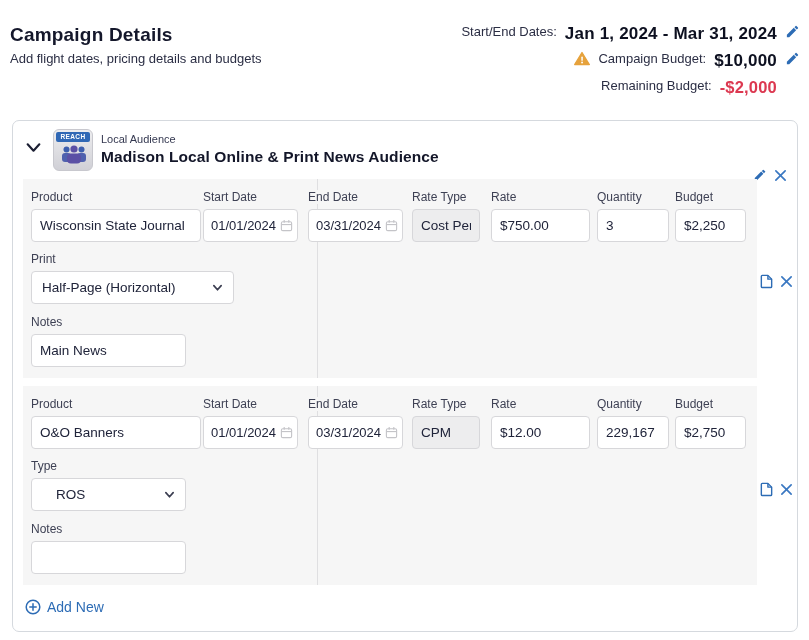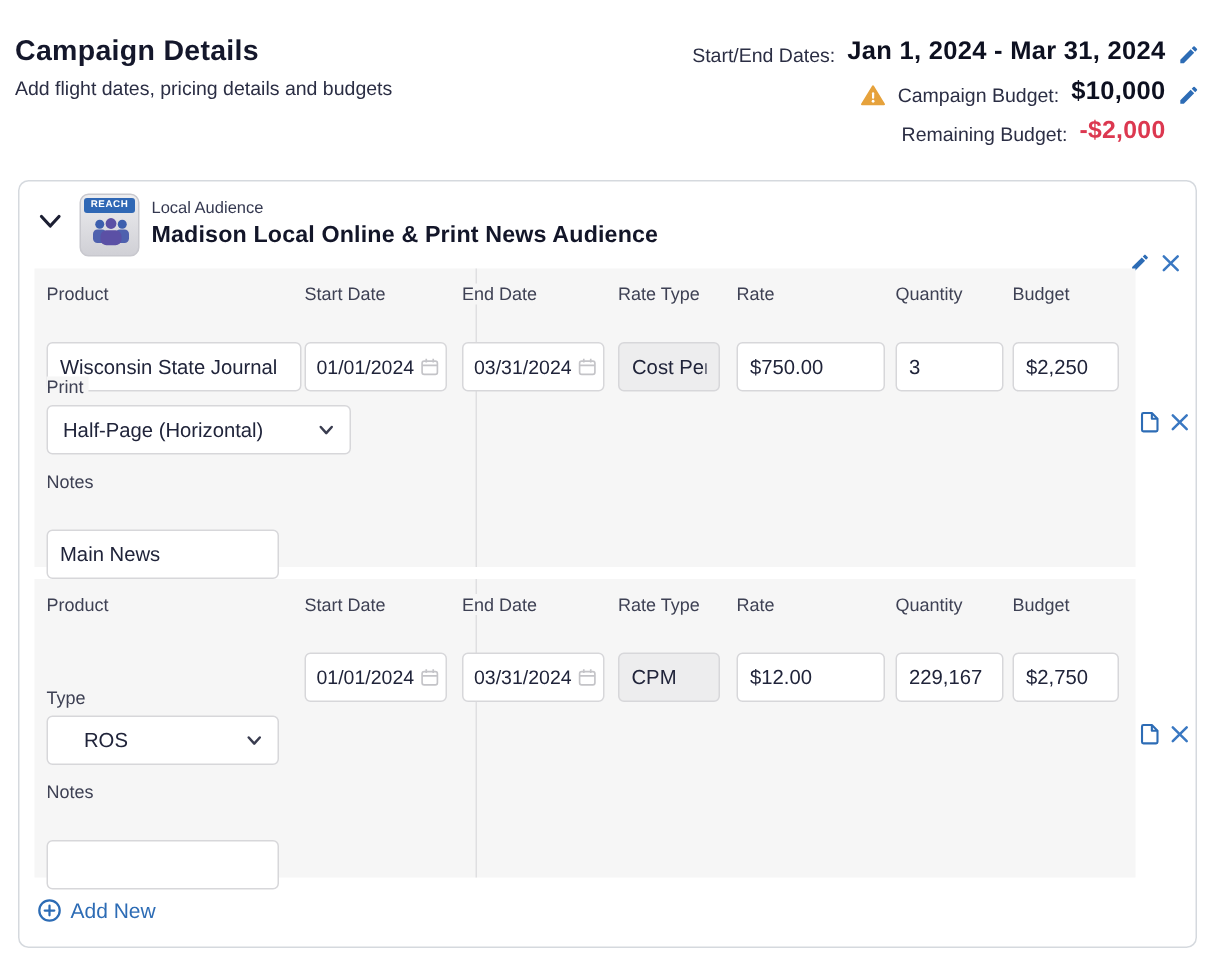--- a/index.html
+++ b/index.html
@@ -5,21 +5,21 @@
   * { margin:0; padding:0; box-sizing:border-box; }
   html,body { width:809px; height:640px; background:#fff; overflow:hidden; }
   body { font-family:"Liberation Sans", sans-serif; color:#20243a; position:relative; }
   #app { position:absolute; inset:0; width:809px; height:464px; background:#fff; }
 
   
   .page-title { position:absolute; left:10px; top:24px; font-size:19px; font-weight:700; color:#14172b; letter-spacing:.2px; }
   .page-sub   { position:absolute; left:10px; top:51px; font-size:13px; color:#2b2e44; }
 
   .summary { position:absolute; top:24px; right:9px; display:flex; flex-direction:column; align-items:flex-end; gap:7px; }
-  .srow { display:flex; align-items:flex-end; gap:8px; }
+  .srow { display:flex; align-items:flex-start; gap:8px; }
   .slabel { font-size:13px; color:#2b2e44; }
   .sval   { font-size:17px; font-weight:700; color:#0d1020; letter-spacing:.2px; }
   .sval.neg { color:#dc3850; font-size:16.5px; }
   .srow.no-edit { margin-right:23px; }
   .icon-btn { display:inline-flex; align-items:center; justify-content:center; cursor:pointer; background:none; border:none; padding:0; }
 
   
   .card { position:absolute; left:12px; top:120px; width:786px; height:512px; background:#fff;
           border:1px solid #d5d9de; border-radius:7px; }
   .card-chevron { position:absolute; left:12px; top:18px; }
@@ -39,21 +39,21 @@
   .rb1 { top:58px; }
   .rb2 { top:265px; }
   .vline { position:absolute; left:294px; top:0; bottom:0; width:1px; background:#dfdfe1; z-index:0; }
 
   .col { position:absolute; top:8px; }
   .sub { position:absolute; left:8px; }
   .flabel { font-size:12px; color:#3e4154; margin-bottom:5px; background:#f6f6f6; display:inline-block;
             position:relative; z-index:1; padding-right:3px; }
   .tin { height:33px; border:1px solid #d7d7da; border-radius:4px; background:#fff; font-size:13.5px;
          color:#20243a; padding:0 8px; width:100%; font-family:inherit; display:block;
-         position:relative; z-index:1; outline:none;margin-top:20px; }
+         position:relative; z-index:1; outline:none; }
   .tin.ro { background:#ededee; }
   .date-wrap { position:relative; z-index:1; }
   .date-wrap .tin { padding-right:3px; font-size:13px; padding-left:7px; }
   .cal { position:absolute; right:5px; top:10px; z-index:2; }
   .select { height:33px; background:#fff; border:1px solid #d7d7da; border-radius:4px; display:flex;
             align-items:center; justify-content:space-between; padding:0 10px 0 10px; font-size:13.5px;
             color:#20243a; position:relative; z-index:1; cursor:pointer; }
   .w203 { width:203px;text-align:center; } .w155 { width:155px;padding-left:24px; }
 
   .row-actions { position:absolute; display:flex; align-items:center; gap:6px; left:746px; }
@@ -217,20 +217,21 @@
             <path d="M2 2 L12 12 M12 2 L2 12" stroke="#3a78c2" stroke-width="1.8" stroke-linecap="round"></path>
           </svg>
       </button>
     </div>
 
     <div class="row-block rb2">
       <div class="vline"></div>
 
       <div class="col" style="left:8px;width:170px">
         <div class="flabel">Product</div>
+        <input class="tin" value="O&amp;O Banners" style="">
       </div>
       <div class="col" style="left:180px;width:95px">
         <div class="flabel">Start Date</div>
         <div class="date-wrap">
           <input class="tin" value="01/01/2024" style="">
           <svg class="cal" width="13" height="13" viewBox="0 0 14 14" fill="none">
               <rect x="1.5" y="3" width="11" height="9.5" rx="1.5" stroke="#c4c4c8" stroke-width="1.2"></rect>
               <line x1="1.5" y1="6" x2="12.5" y2="6" stroke="#c4c4c8" stroke-width="1.2"></line>
               <line x1="4.5" y1="1.2" x2="4.5" y2="4" stroke="#c4c4c8" stroke-width="1.2"></line>
               <line x1="9.5" y1="1.2" x2="9.5" y2="4" stroke="#c4c4c8" stroke-width="1.2"></line>

